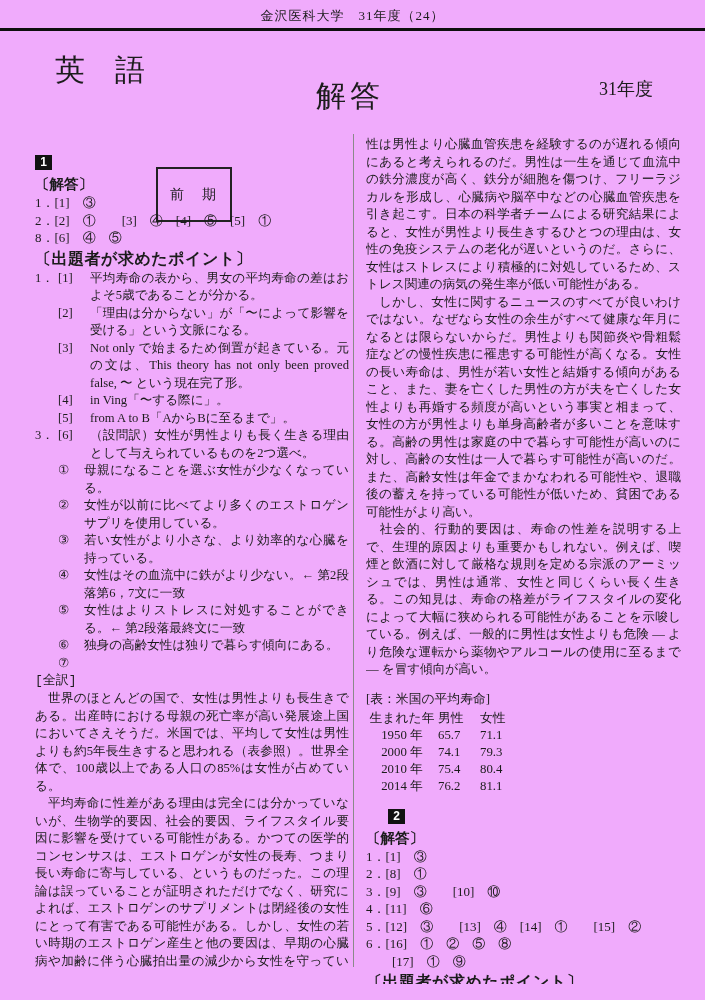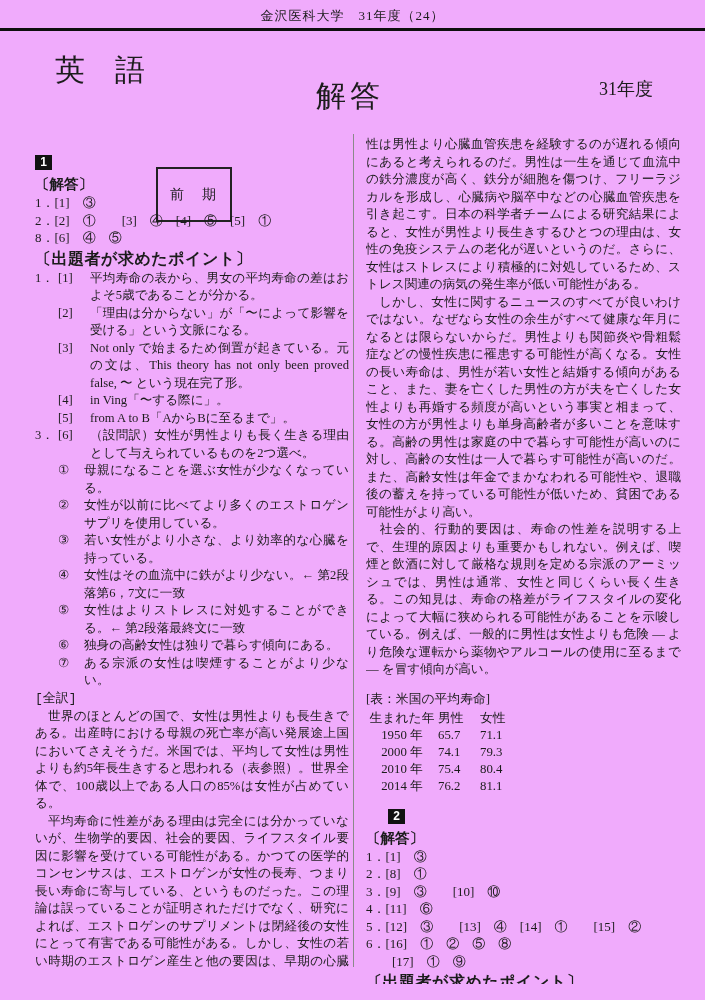--- a/index.html
+++ b/index.html
@@ -133,21 +133,20 @@
     <div class="choice">
       <span class="choice-label">⑤</span>
       <span class="choice-text">女性はよりストレスに対処することができる。← 第2段落最終文に一致</span>
     </div>
     <div class="choice">
       <span class="choice-label">⑥</span>
       <span class="choice-text">独身の高齢女性は独りで暮らす傾向にある。</span>
     </div>
     <div class="choice">
       <span class="choice-label">⑦</span>
-      <span class="choice-text">ある宗派の女性は喫煙することがより少ない。</span>
     </div>
 
     <div class="trans-heading">[全訳]</div>
     <p class="para">　世界のほとんどの国で、女性は男性よりも長生きである。出産時における母親の死亡率が高い発展途上国においてさえそうだ。米国では、平均して女性は男性よりも約5年長生きすると思われる（表参照）。世界全体で、100歳以上である人口の85%は女性が占めている。</p>
     <p class="para">　平均寿命に性差がある理由は完全には分かっていないが、生物学的要因、社会的要因、ライフスタイル要因に影響を受けている可能性がある。かつての医学的コンセンサスは、エストロゲンが女性の長寿、つまり長い寿命に寄与している、というものだった。この理論は誤っていることが証明されただけでなく、研究によれば、エストロゲンのサプリメントは閉経後の女性にとって有害である可能性がある。しかし、女性の若い時期のエストロゲン産生と他の要因は、早期の心臓病や加齢に伴う心臓拍出量の減少から女性を守っている可能性がある。別の理論は、月経が女性の長寿命化に寄与していることを示唆する。女性は月経中に過剰な鉄分を放出するので、女</p>
   </div>
 
   <div class="col col-right">
 
     <p class="para">性は男性より心臓血管疾患を経験するのが遅れる傾向にあると考えられるのだ。男性は一生を通じて血流中の鉄分濃度が高く、鉄分が細胞を傷つけ、フリーラジカルを形成し、心臓病や脳卒中などの心臓血管疾患を引き起こす。日本の科学者チームによる研究結果によると、女性が男性より長生きするひとつの理由は、女性の免疫システムの老化が遅いというのだ。さらに、女性はストレスにより積極的に対処しているため、ストレス関連の病気の発生率が低い可能性がある。</p>

